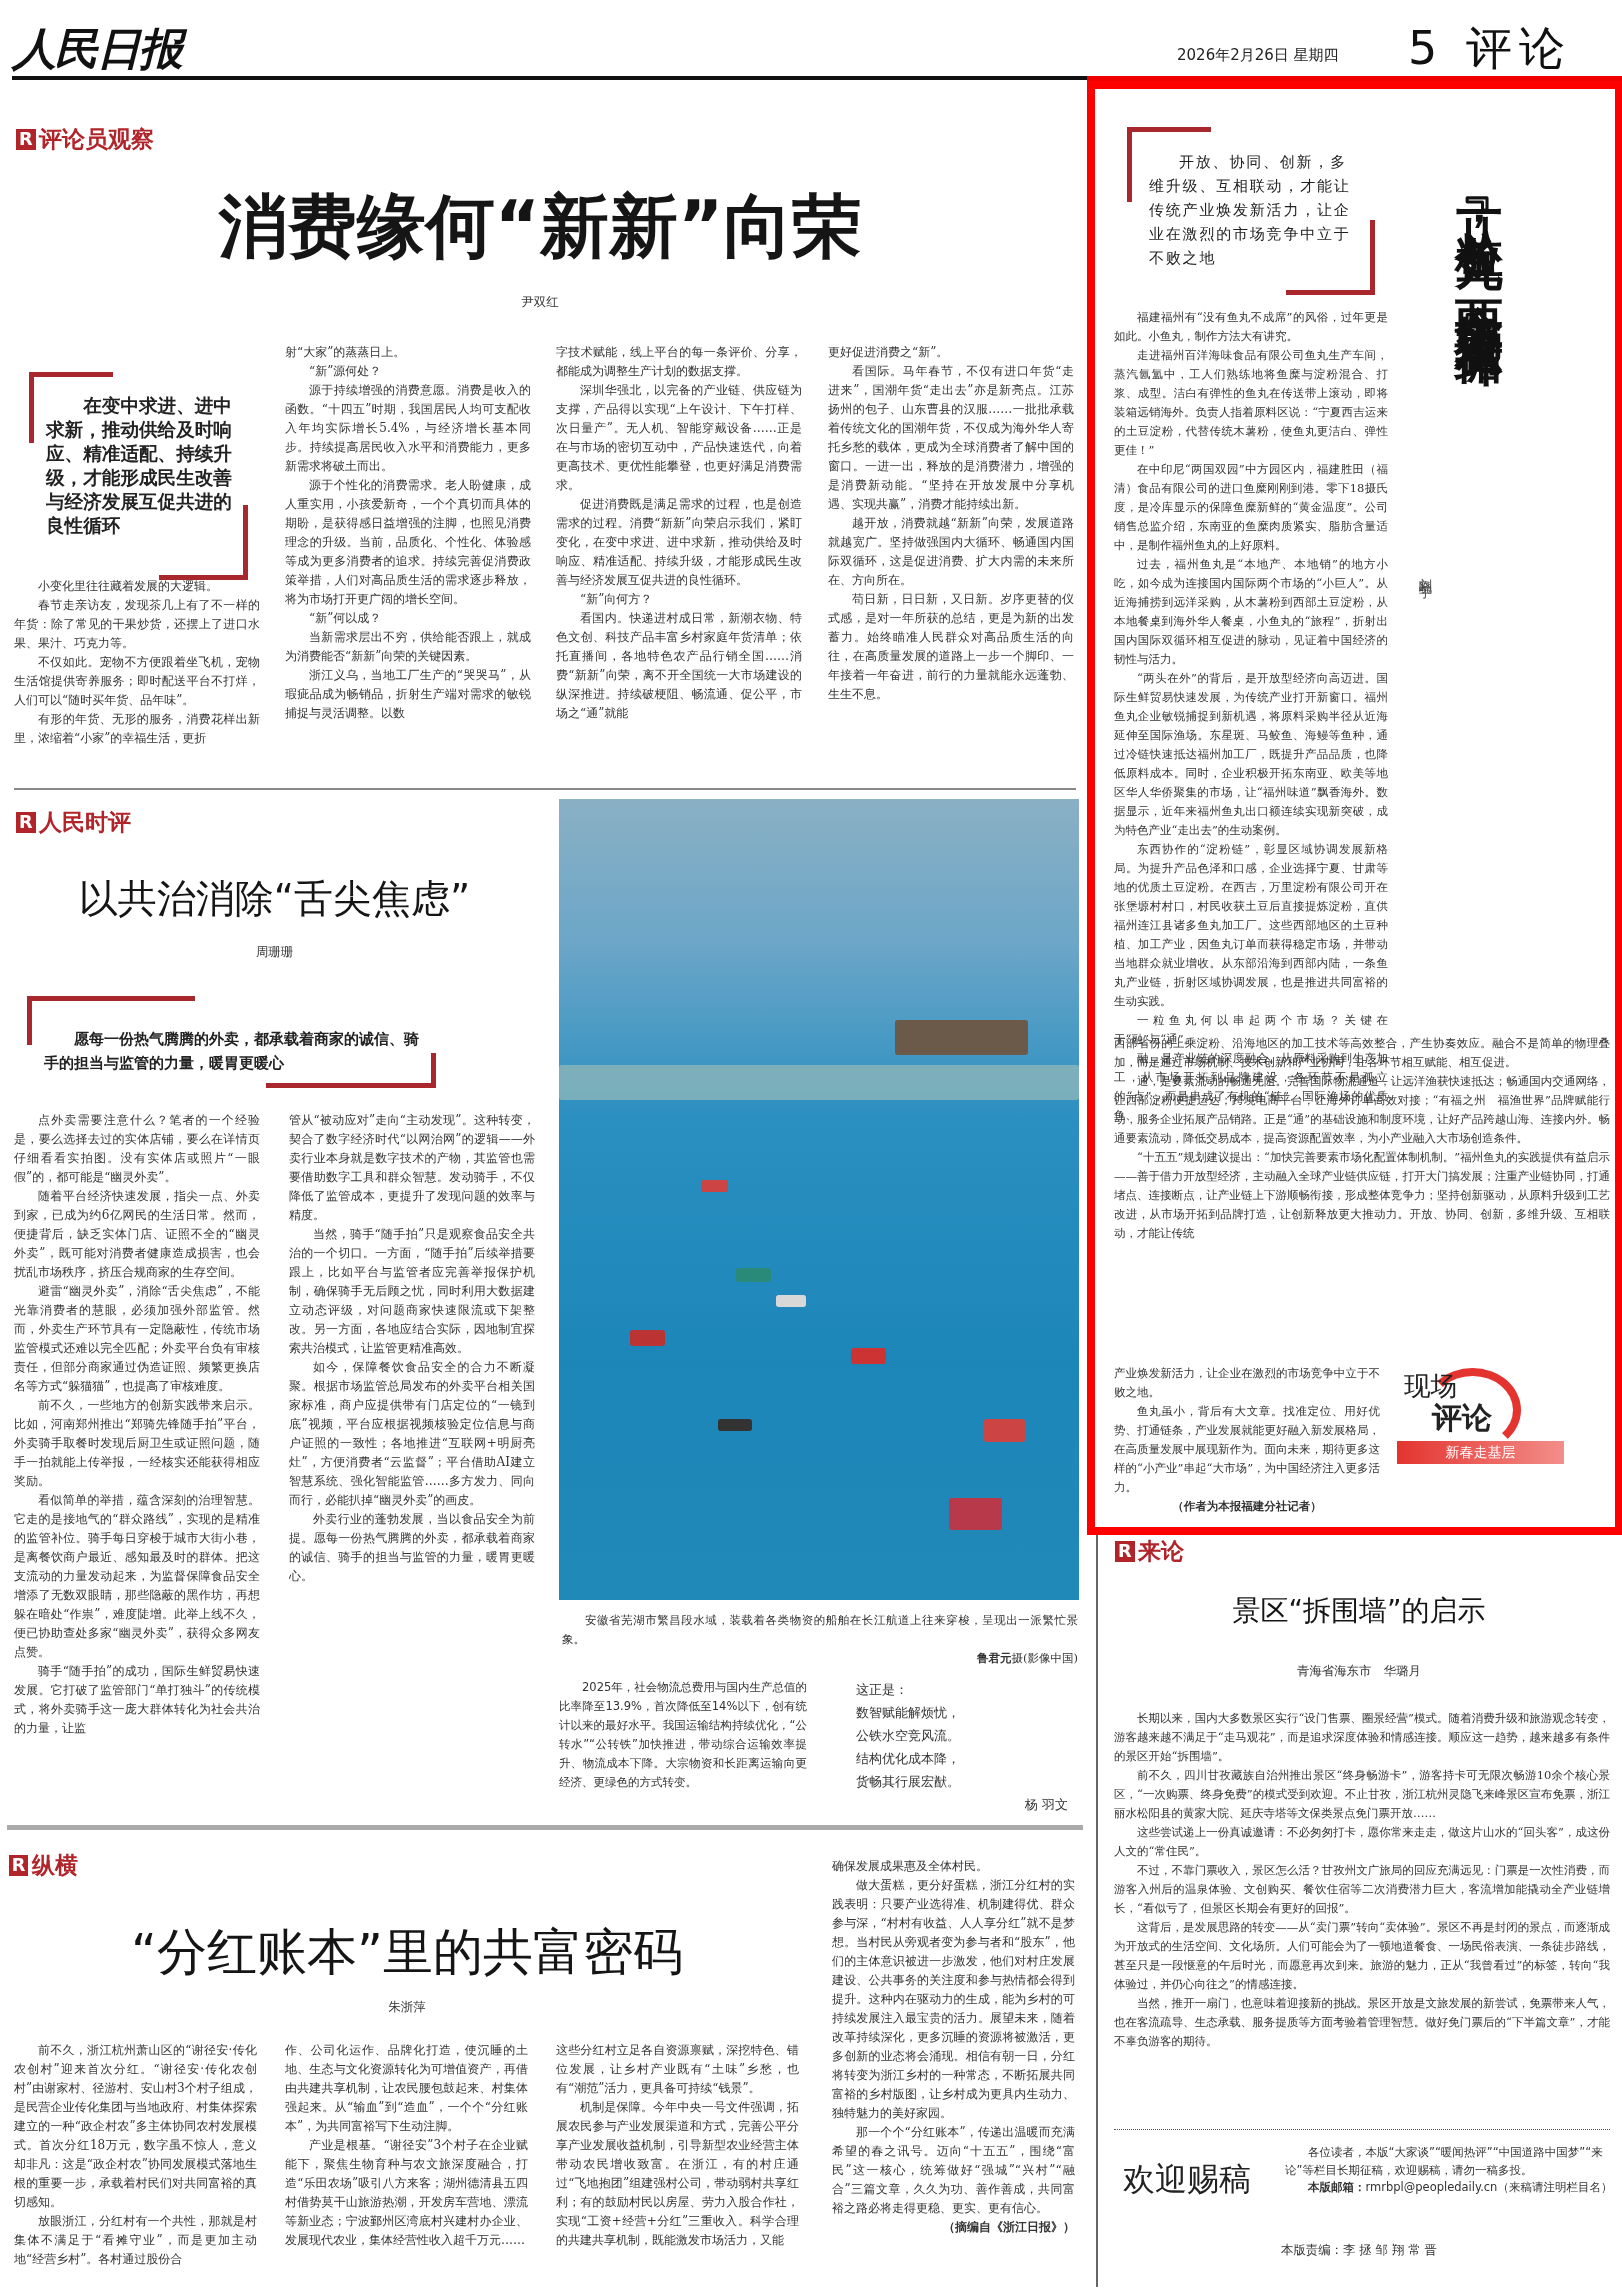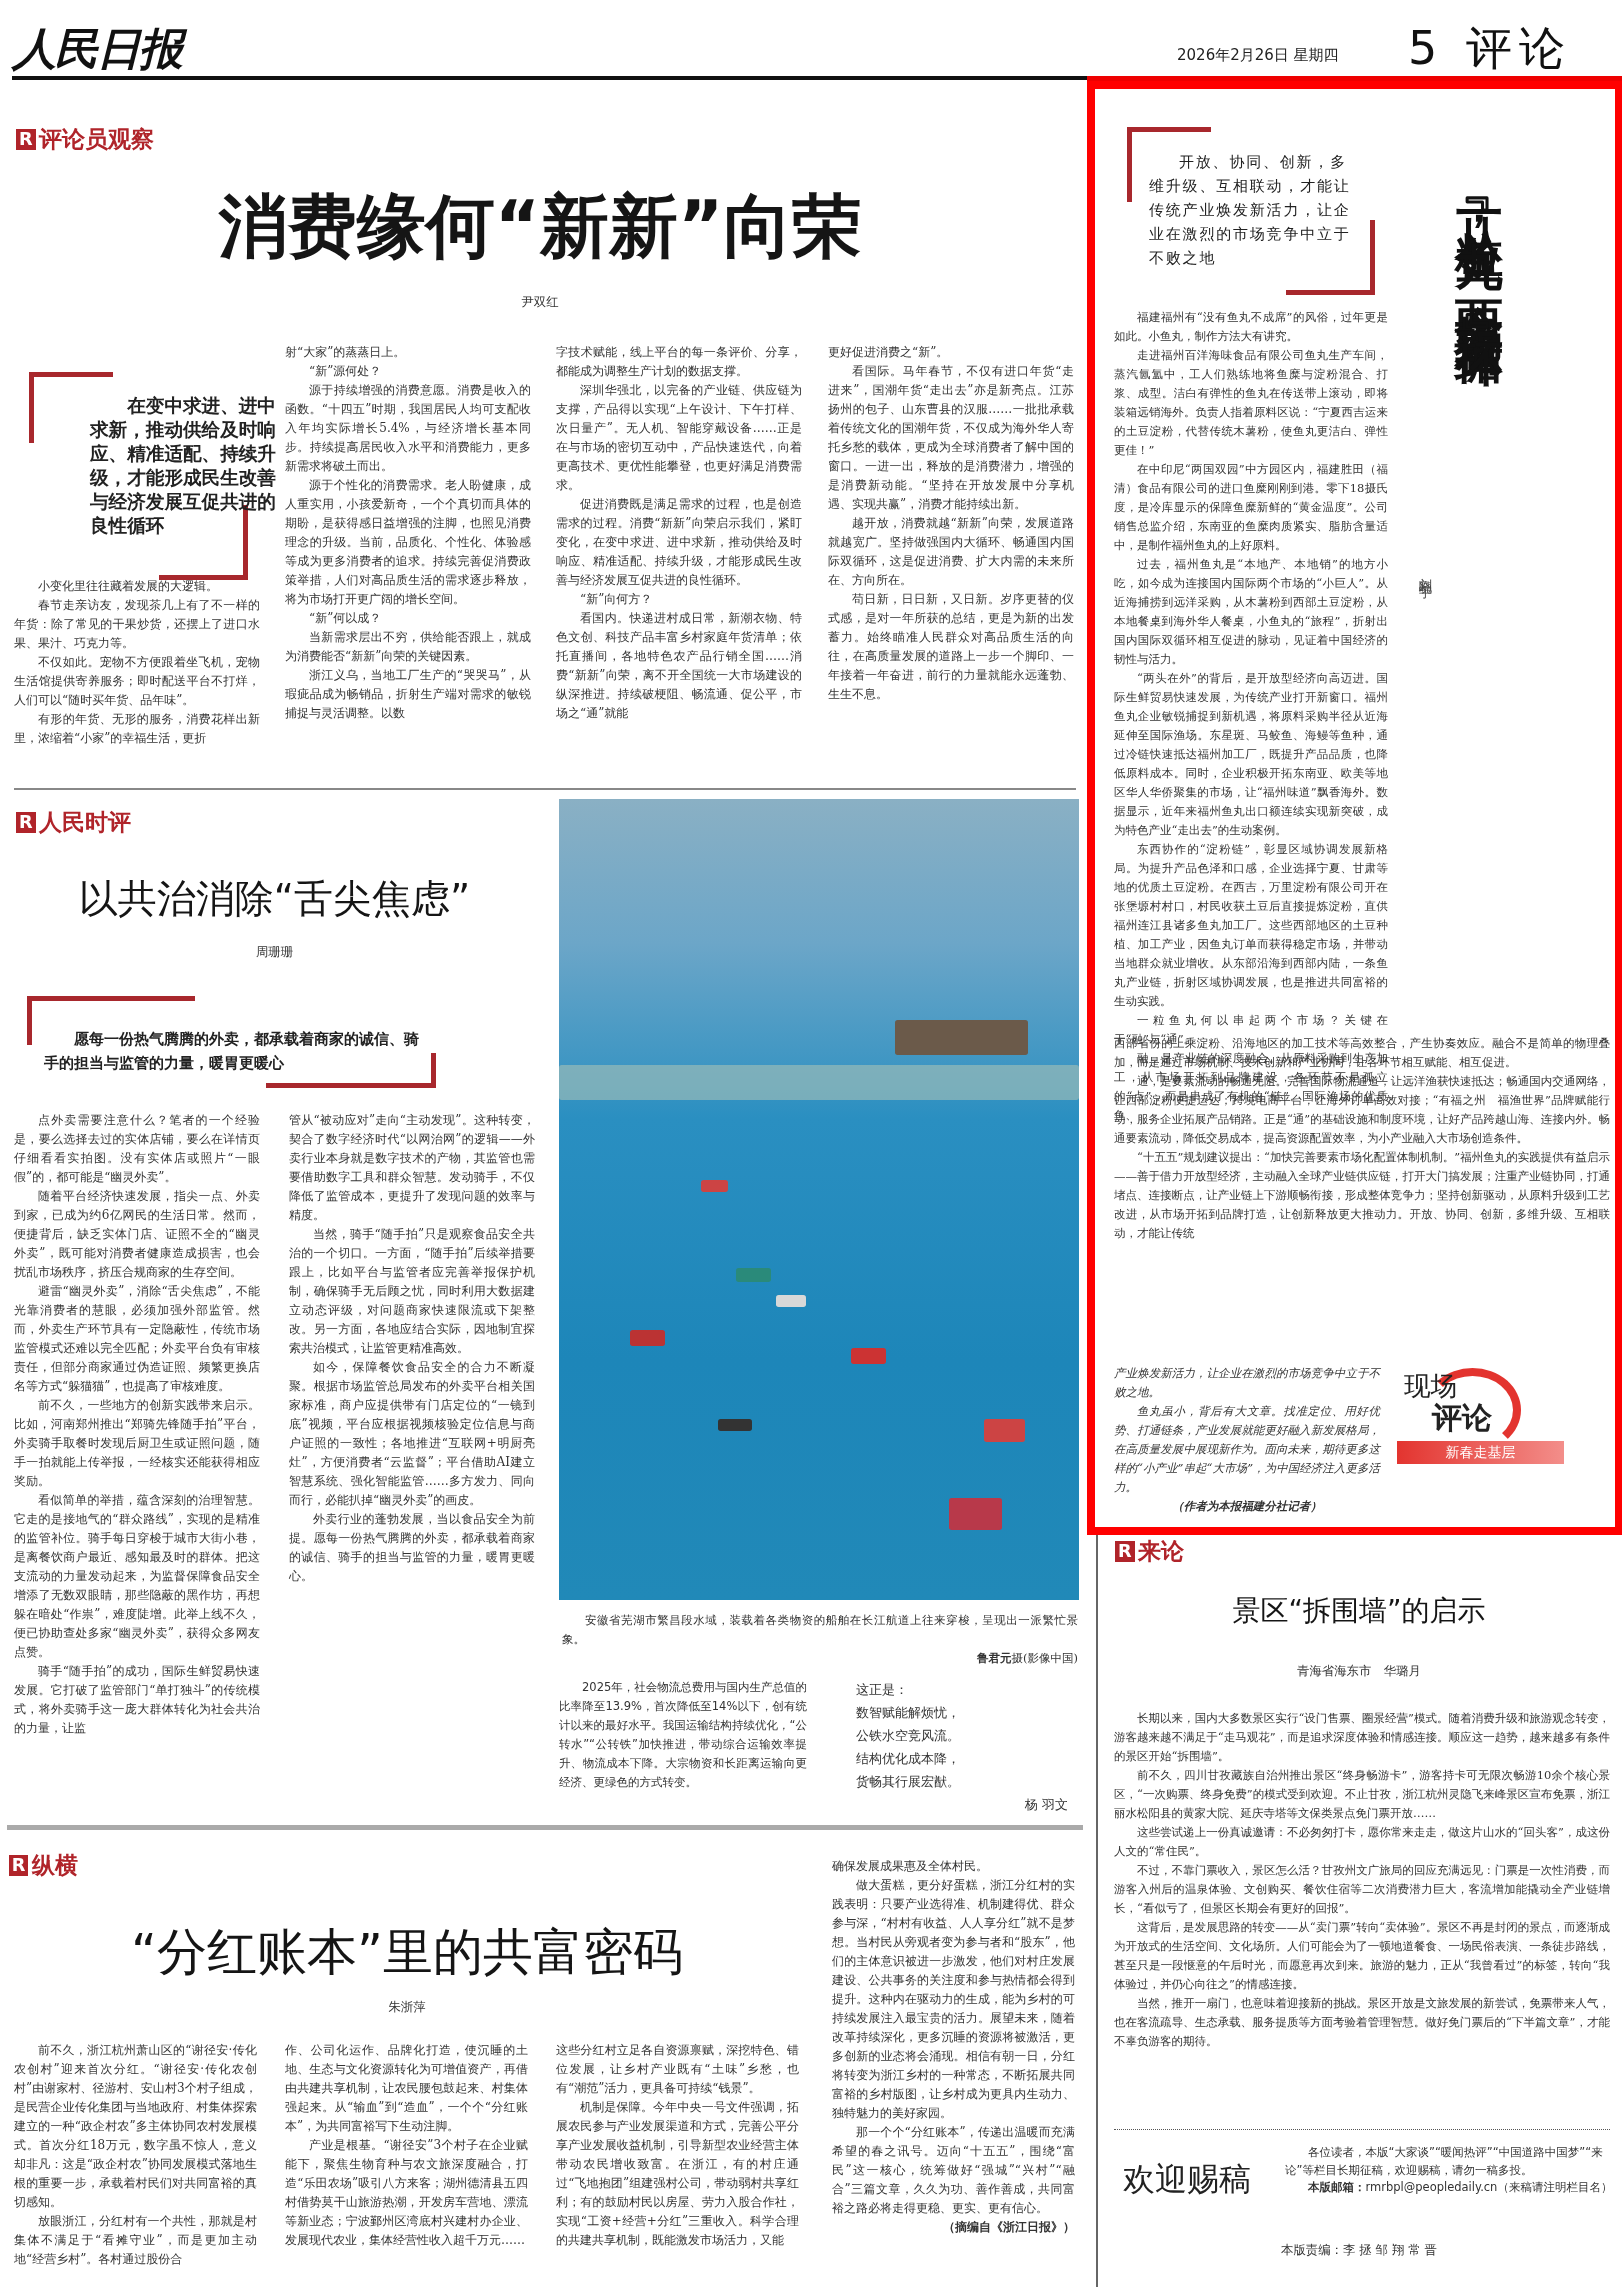--- a/index.html
+++ b/index.html
@@ -39,21 +39,21 @@
 
 <div class="abs col-tag" style="left:16px;top:124px;">
   <span class="r-badge">R</span>
   <span>评论员观察</span>
 </div>
 <div class="abs headline" style="left:0;top:181px;width:1080px;font-size:69px;">消费缘何“新新”向荣</div>
 <div class="abs byline" style="left:0;top:294px;width:1080px;">尹双红</div>
 
 <div class="brk-tl" style="left:29px;top:372px;width:84px;height:71px;"></div>
 <div class="brk-br" style="left:159px;top:505px;width:89px;height:75px;"></div>
-<div class="abs pull" style="left:46px;top:394px;width:186px;font-size:18.6px;line-height:24px;text-indent:2em;margin-left:44px;">在变中求进、进中求新，推动供给及时响应、精准适配、持续升级，才能形成民生改善与经济发展互促共进的良性循环</div>
+<div class="abs pull" style="left:46px;top:394px;width:186px;font-size:18.6px;line-height:24px;text-indent:2em;">在变中求进、进中求新，推动供给及时响应、精准适配、持续升级，才能形成民生改善与经济发展互促共进的良性循环</div>
 
 <div class="abs body-text" style="left:14px;top:577px;width:246px;">
   <p>小变化里往往藏着发展的大逻辑。</p>
     <p>春节走亲访友，发现茶几上有了不一样的年货：除了常见的干果炒货，还摆上了进口水果、果汁、巧克力等。</p>
     <p>不仅如此。宠物不方便跟着坐飞机，宠物生活馆提供寄养服务；即时配送平台不打烊，人们可以“随时买年货、品年味”。</p>
     <p>有形的年货、无形的服务，消费花样出新里，浓缩着“小家”的幸福生活，更折</p>
 </div>
 <div class="abs body-text" style="left:285px;top:343px;width:246px;">
   <p style="text-indent:0">射“大家”的蒸蒸日上。</p>
     <p>“新”源何处？</p>
@@ -175,21 +175,21 @@
     <p>“两头在外”的背后，是开放型经济向高迈进。国际生鲜贸易快速发展，为传统产业打开新窗口。福州鱼丸企业敏锐捕捉到新机遇，将原料采购半径从近海延伸至国际渔场。东星斑、马鲛鱼、海鳗等鱼种，通过冷链快速抵达福州加工厂，既提升产品品质，也降低原料成本。同时，企业积极开拓东南亚、欧美等地区华人华侨聚集的市场，让“福州味道”飘香海外。数据显示，近年来福州鱼丸出口额连续实现新突破，成为特色产业“走出去”的生动案例。</p>
     <p>东西协作的“淀粉链”，彰显区域协调发展新格局。为提升产品色泽和口感，企业选择宁夏、甘肃等地的优质土豆淀粉。在西吉，万里淀粉有限公司开在张堡塬村村口，村民收获土豆后直接提炼淀粉，直供福州连江县诸多鱼丸加工厂。这些西部地区的土豆种植、加工产业，因鱼丸订单而获得稳定市场，并带动当地群众就业增收。从东部沿海到西部内陆，一条鱼丸产业链，折射区域协调发展，也是推进共同富裕的生动实践。</p>
     <p>一粒鱼丸何以串起两个市场？关键在于“融”与“通”。</p>
     <p>融，是产业链的深度融合。从原料采购到生产加工，从市场开拓到品牌建设，各环节不是孤立的“点”，而是串成了有机的“链”。国际渔场的优质鱼、</p>
 </div>
 <div class="abs body-text" style="left:1114px;top:1034px;width:496px;font-size:11.5px;line-height:19px;">
   <p style="text-indent:0">西部省份的上乘淀粉、沿海地区的加工技术等高效整合，产生协奏效应。融合不是简单的物理叠加，而是通过市场机制、技术创新和产业协同，让各环节相互赋能、相互促进。</p>
     <p>通，是要素流动的畅通无阻。完善国际物流通道，让远洋渔获快速抵达；畅通国内交通网络，让西部淀粉便捷运达；跨境电商平台，让海外订单高效对接；“有福之州　福渔世界”品牌赋能行动，服务企业拓展产品销路。正是“通”的基础设施和制度环境，让好产品跨越山海、连接内外。畅通要素流动，降低交易成本，提高资源配置效率，为小产业融入大市场创造条件。</p>
     <p>“十五五”规划建议提出：“加快完善要素市场化配置体制机制。”福州鱼丸的实践提供有益启示——善于借力开放型经济，主动融入全球产业链供应链，打开大门搞发展；注重产业链协同，打通堵点、连接断点，让产业链上下游顺畅衔接，形成整体竞争力；坚持创新驱动，从原料升级到工艺改进，从市场开拓到品牌打造，让创新释放更大推动力。开放、协同、创新，多维升级、互相联动，才能让传统</p>
 </div>
-<div class="abs body-text" style="left:1114px;top:1364px;width:266px;font-size:11.5px;line-height:19px;font-style:italic;">
+<div class="abs body-text" style="left:1114px;top:1364px;width:266px;font-size:11.5px;line-height:19px;">
   <p style="text-indent:0">产业焕发新活力，让企业在激烈的市场竞争中立于不败之地。</p>
     <p>鱼丸虽小，背后有大文章。找准定位、用好优势、打通链条，产业发展就能更好融入新发展格局，在高质量发展中展现新作为。面向未来，期待更多这样的“小产业”串起“大市场”，为中国经济注入更多活力。</p>
   <div style="text-align:center;font-family:'DejaVu Sans',sans-serif;font-weight:bold;">（作者为本报福建分社记者）</div>
 </div>
 
 <div class="abs logo-scene">
   <div style="position:absolute;left:26.6px;top:0;width:97px;height:84px;border:8.9px solid #e3342f;border-radius:50%;border-left-color:transparent;border-bottom-color:transparent;"></div>
   <div style="position:absolute;left:7px;top:0;font-family:'DejaVu Sans',sans-serif;font-size:26.6px;color:#222;">现场</div>
   <div style="position:absolute;left:35px;top:30px;font-family:'DejaVu Sans',sans-serif;font-weight:bold;font-size:30px;color:#222;">评论</div>
   <div style="position:absolute;left:0;top:73px;width:167px;height:23px;background:linear-gradient(90deg,#e3342f,#f38e8a);color:#fff;font-family:'DejaVu Sans',sans-serif;font-size:14px;text-align:center;line-height:23px;">新春走基层</div>

